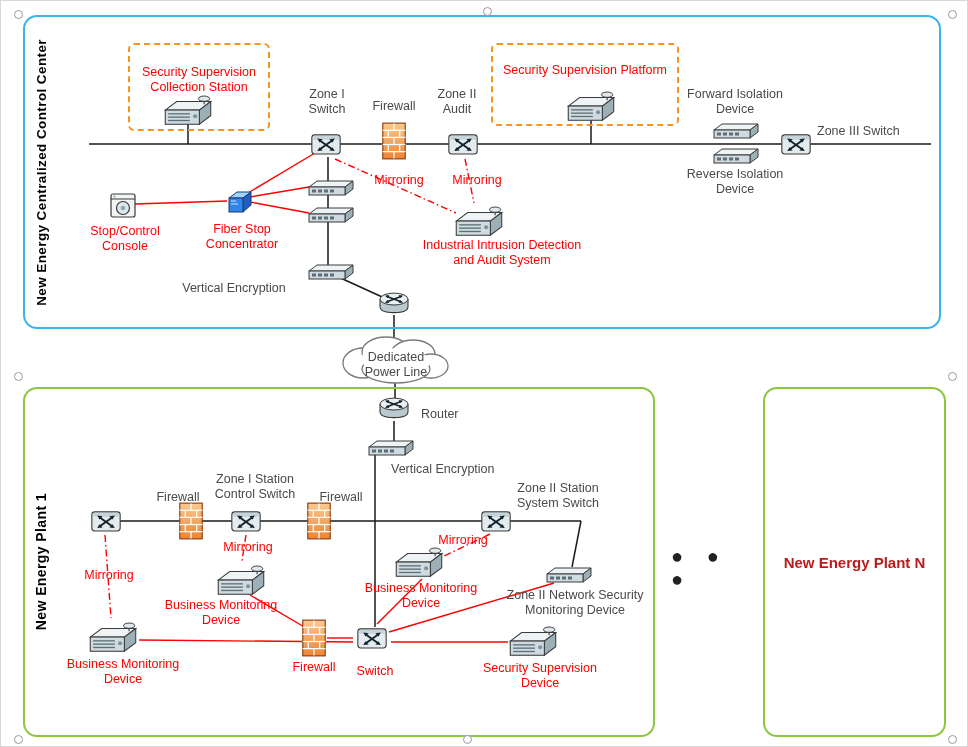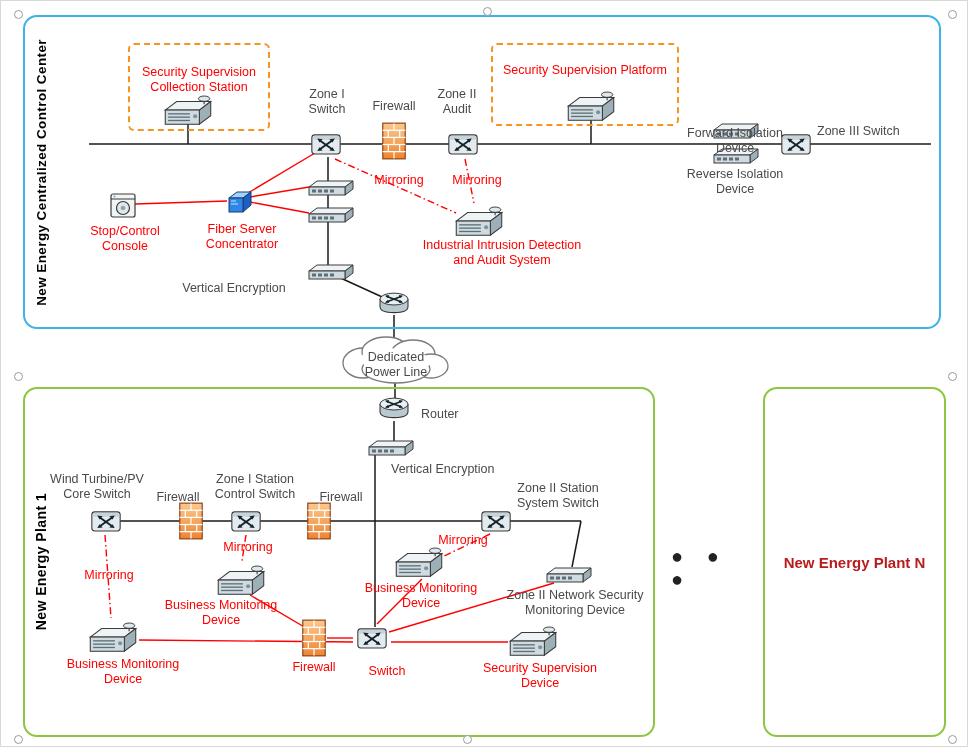--- a/index.html
+++ b/index.html
@@ -278,48 +278,47 @@
       </svg></div>
   <div class="node" style="left:505px;top:623px;"><svg width="54" height="36">
         <use href="#sym-server"></use>
       </svg></div>
 
   <div class="lbl red" style="left:130px;top:64px;width:136px;">Security Supervision Collection Station</div>
   <div class="lbl red" style="left:498px;top:62px;width:172px;">Security Supervision Platform</div>
   <div class="lbl" style="left:299px;top:86px;width:54px;">Zone I Switch</div>
   <div class="lbl" style="left:367px;top:98px;width:52px;">Firewall</div>
   <div class="lbl" style="left:429px;top:86px;width:54px;">Zone II Audit</div>
-  <div class="lbl" style="left:676px;top:86px;width:116px;margin-top:39px;">Forward Isolation Device</div>
+  <div class="lbl" style="left:676px;top:86px;width:116px;">Forward Isolation Device</div>
   <div class="lbl" style="left:676px;top:166px;width:116px;">Reverse Isolation Device</div>
   <div class="lbl left" style="left:816px;top:123px;width:110px;">Zone III Switch</div>
   <div class="lbl red" style="left:369px;top:172px;width:58px;">Mirroring</div>
   <div class="lbl red" style="left:447px;top:172px;width:58px;">Mirroring</div>
   <div class="lbl red" style="left:84px;top:223px;width:80px;">Stop/Control Console</div>
-  <div class="lbl red" style="left:194px;top:221px;width:94px;">Fiber Server Concentrator</div>
+  <div class="lbl red" style="left:194px;top:221px;width:94px;">Fiber Stop Concentrator</div>
   <div class="lbl red" style="left:412px;top:237px;width:178px;">Industrial Intrusion Detection and Audit System</div>
   <div class="lbl" style="left:176px;top:280px;width:114px;">Vertical Encryption</div>
 
   <div class="lbl" style="left:359px;top:349px;width:72px;">Dedicated Power Line</div>
   <div class="lbl left" style="left:420px;top:406px;width:56px;">Router</div>
 
   <div class="lbl left" style="left:390px;top:461px;width:120px;">Vertical Encryption</div>
-  <div class="lbl" style="left:40px;top:471px;width:112px;">Wind Turbine/PV Core Switch</div>
   <div class="lbl" style="left:151px;top:489px;width:52px;">Firewall</div>
   <div class="lbl" style="left:203px;top:471px;width:102px;">Zone I Station Control Switch</div>
   <div class="lbl" style="left:314px;top:489px;width:52px;">Firewall</div>
   <div class="lbl" style="left:503px;top:480px;width:108px;">Zone II Station System Switch</div>
   <div class="lbl red" style="left:79px;top:567px;width:58px;">Mirroring</div>
   <div class="lbl red" style="left:218px;top:539px;width:58px;">Mirroring</div>
   <div class="lbl red" style="left:433px;top:532px;width:58px;">Mirroring</div>
   <div class="lbl red" style="left:153px;top:597px;width:134px;">Business Monitoring Device</div>
   <div class="lbl red" style="left:353px;top:580px;width:134px;">Business Monitoring Device</div>
   <div class="lbl red" style="left:55px;top:656px;width:134px;">Business Monitoring Device</div>
   <div class="lbl" style="left:493px;top:587px;width:162px;">Zone II Network Security Monitoring Device</div>
   <div class="lbl red" style="left:287px;top:659px;width:52px;">Firewall</div>
-  <div class="lbl red" style="left:360px;top:663px;width:52px;">Switch</div>
+  <div class="lbl red" style="left:348px;top:663px;width:52px;">Switch</div>
   <div class="lbl red" style="left:471px;top:660px;width:136px;">Security Supervision Device</div>
 
   <div class="ellipsis" style="left:670px;top:544px;width:80px;">● ● ●</div>
 
   <div class="handle" style="left:13px;top:9px;"></div>
   <div class="handle" style="left:482px;top:6px;"></div>
   <div class="handle" style="left:947px;top:9px;"></div>
   <div class="handle" style="left:13px;top:371px;"></div>
   <div class="handle" style="left:947px;top:371px;"></div>
   <div class="handle" style="left:13px;top:734px;"></div>

